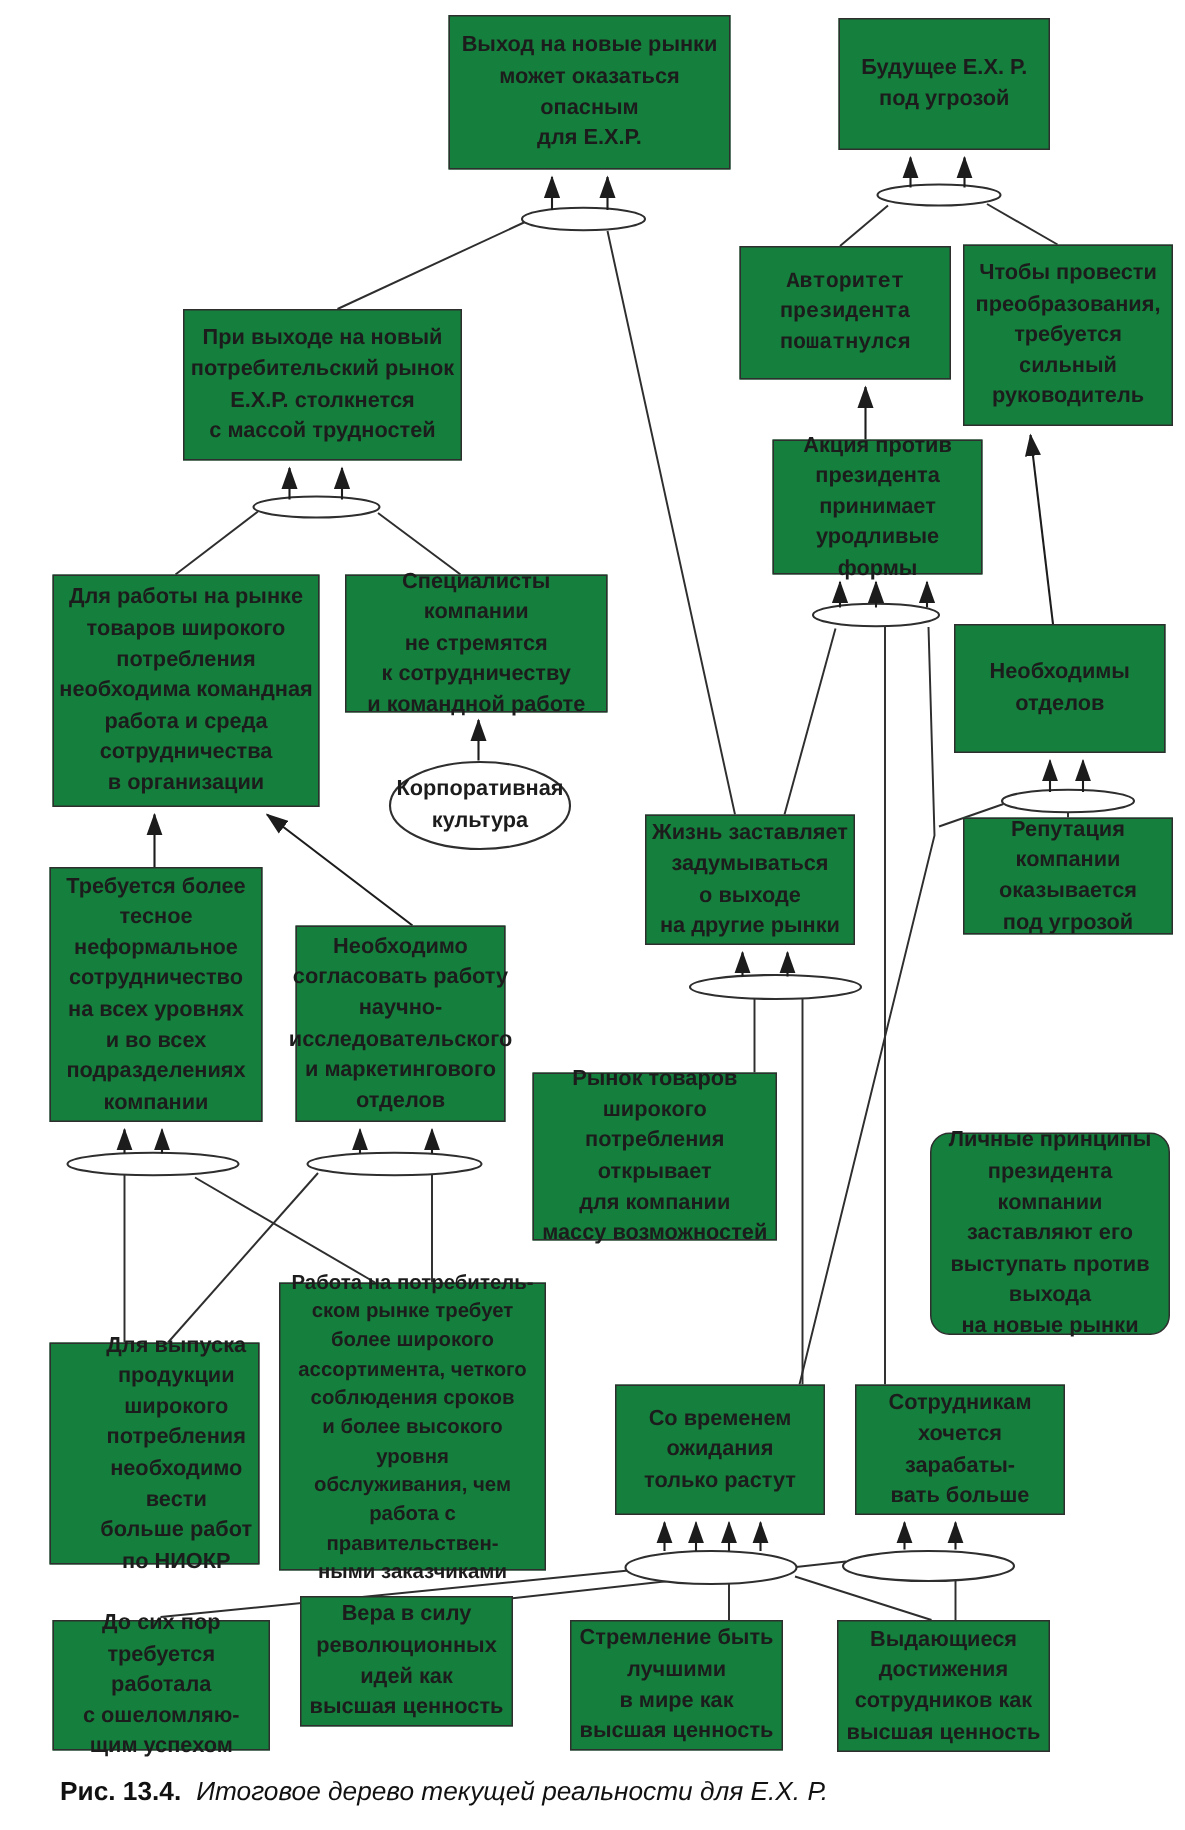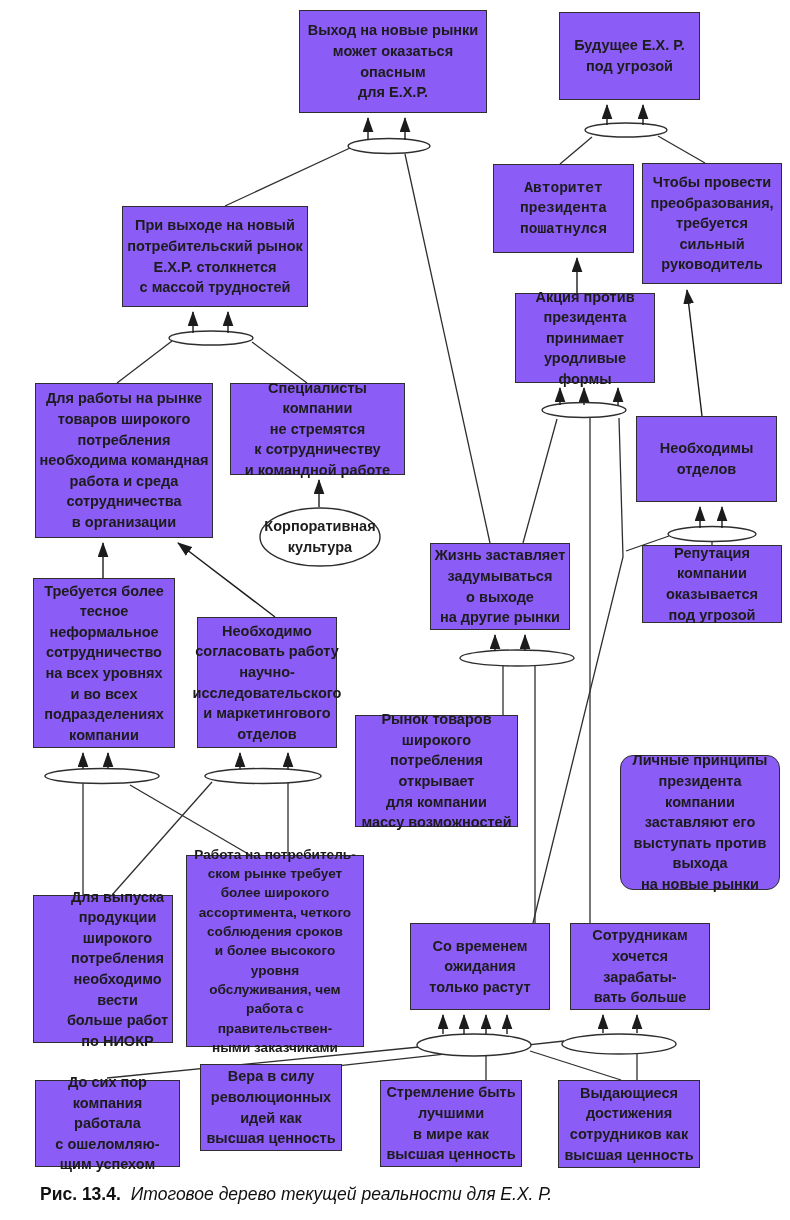--- a/index.html
+++ b/index.html
@@ -8,21 +8,21 @@
     width:790px;height:1220px;
     background:#fff;
     font-family:"Liberation Sans","DejaVu Sans",sans-serif;
     color:#1c1c1c;
     overflow:hidden;
   }
   #connectors{position:absolute;left:0;top:0;width:790px;height:1220px;}
   .node{
     position:absolute;
     border:1.5px solid #2e2e2e;
-    background:#8b5cf6;
+    background:#15803d;
     display:flex;align-items:center;justify-content:center;
     text-align:center;
     font-size:14.5px;line-height:1.42;
     font-weight:600;
     white-space:pre-line;
     box-sizing:border-box;
     padding:2px 3px;
   }
   .oval-label{
     position:absolute;
@@ -234,21 +234,21 @@
 работа с правительствен-
 ными заказчиками</div>
   <div class="node" id="n-so-vremenem">Со временем
 ожидания
 только растут</div>
   <div class="node" id="n-sotrudnikam">Сотрудникам
 хочется
 зарабаты-
 вать больше</div>
   <div class="node" id="n-do-sikh-por">До сих пор
-компания работала
+требуется работала
 с ошеломляю-
 щим успехом</div>
   <div class="node" id="n-vera">Вера в силу
 революционных
 идей как
 высшая ценность</div>
   <div class="node" id="n-stremlenie">Стремление быть
 лучшими
 в мире как
 высшая ценность</div>

